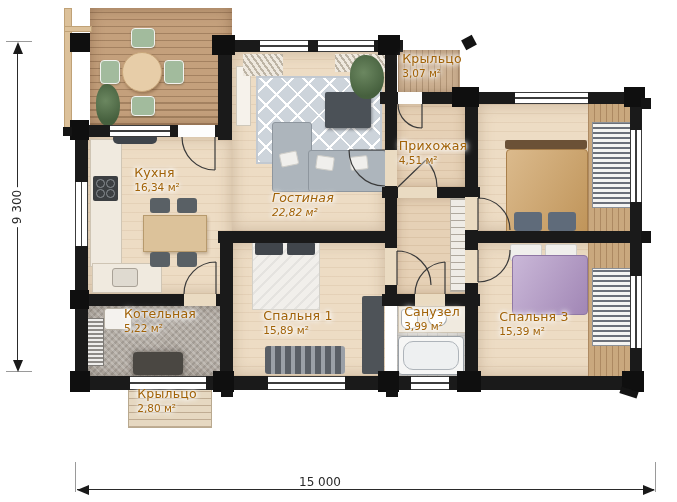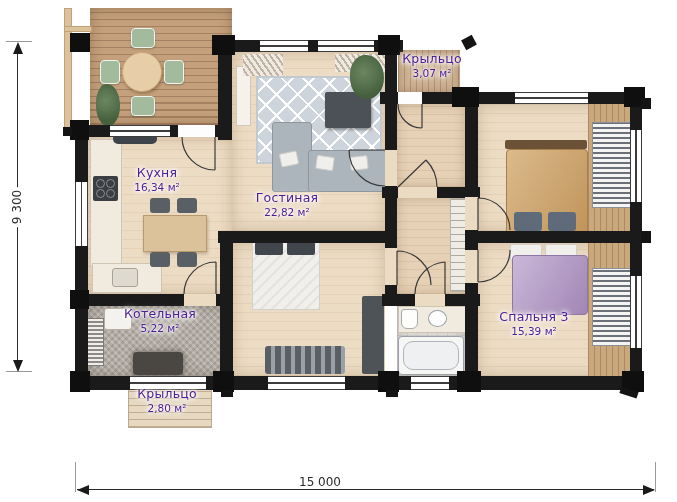--- a/index.html
+++ b/index.html
@@ -63,21 +63,21 @@
         background-image:repeating-linear-gradient(0deg,#f4f4f2 0 3px,rgba(90,95,105,.8) 3px 5px);}
   .shelf{background-color:#efece6;border:1px solid #b9b2a6;
         background-image:repeating-linear-gradient(0deg,rgba(110,100,85,.5) 0 1px,transparent 1px 7px);}
   .stripes{background-color:#c7c2bb;
         background-image:repeating-linear-gradient(0deg,#efeeec 0 2px,#8d8a86 2px 4px);border:1px solid #7e7b77;}
   .bath{background:#f6f6f5;border:1.5px solid #9aa0a6;border-radius:4px;}
   .bathin{background:#eef0f1;border:1px solid #aeb4ba;border-radius:10px;}
   .mat{background:#4a4742;border-radius:4px;box-shadow:0 0 6px rgba(40,35,30,.6);}
   .beam{background:#dcc19a;border:1px solid #c0a277;}
   
-  .lbl{position:absolute;transform:translateX(-50%);text-align:center;color:#4c1d95;z-index:40;
+  .lbl{position:absolute;transform:translateX(-50%);color:#a16207;z-index:40;
        text-shadow:0 0 3px #fff,0 0 5px #fff,0 0 8px #fff,0 1px 6px #fff;white-space:nowrap;}
   .lname{font-size:12.5px;font-weight:500;letter-spacing:.2px;line-height:1.1;}
   .larea{font-size:10.5px;font-weight:400;margin-top:1px;}
   
   .dimline{background:#2a2a2a;}
   .tick{background:#9a9a9a;}
   .dimtext{position:absolute;font-size:12px;color:#2a2a2a;z-index:40;background:#fff;padding:0 3px;}
   .arrow{width:0;height:0;position:absolute;}
   svg.overlay{position:absolute;left:0;top:0;z-index:30;}
 </style>
@@ -246,27 +246,39 @@
       <path d="M478,198 A32,32 0 0 1 510,230 M478,230 L478,198"></path>
       <path d="M478,282 A32,32 0 0 0 510,250 M478,250 L478,282"></path>
       <path d="M415,294 A32,32 0 0 1 445,262 M445,294 L445,262"></path>
     </g>
   </svg>
 
   <div class="lbl" style="left:157px;top:166px;">
     <div class="lname">Кухня</div>
     <div class="larea">16,34 м²</div>
   </div>
-  <div class="lbl" style="left:287px;top:191px;">
+  <div class="lbl" style="left:303px;top:191px;font-style:italic;">
     <div class="lname">Гостиная</div>
     <div class="larea">22,82 м²</div>
   </div>
   <div class="lbl" style="left:432px;top:52px;">
     <div class="lname">Крыльцо</div>
     <div class="larea">3,07 м²</div>
+  </div>
+  <div class="lbl" style="left:433px;top:139px;">
+    <div class="lname">Прихожая</div>
+    <div class="larea">4,51 м²</div>
+  </div>
+  <div class="lbl" style="left:298px;top:309px;">
+    <div class="lname">Спальня 1</div>
+    <div class="larea">15,89 м²</div>
+  </div>
+  <div class="lbl" style="left:432px;top:305px;">
+    <div class="lname">Санузел</div>
+    <div class="larea">3,99 м²</div>
   </div>
   <div class="lbl" style="left:534px;top:310px;">
     <div class="lname">Спальня 3</div>
     <div class="larea">15,39 м²</div>
   </div>
   <div class="lbl" style="left:160px;top:307px;">
     <div class="lname">Котельная</div>
     <div class="larea">5,22 м²</div>
   </div>
   <div class="lbl" style="left:167px;top:387px;">

